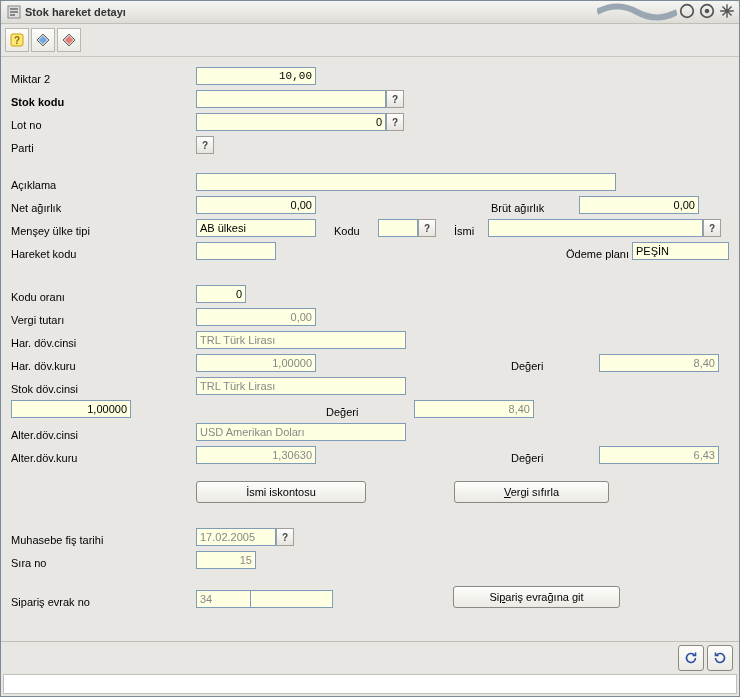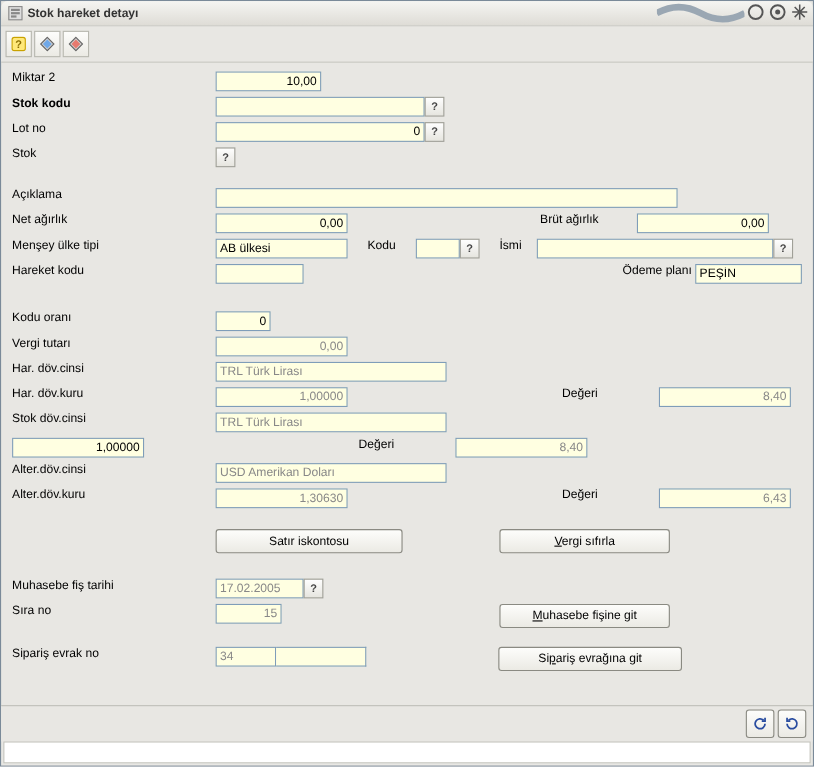--- a/index.html
+++ b/index.html
@@ -9,21 +9,21 @@
   .titlebar .ticon{width:14px;height:14px;display:inline-block}
   .titlebar .ttext{font-weight:bold;color:#333}
   .titlebar .tcurve{position:absolute;top:0;right:62px;width:80px;height:22px;overflow:hidden}
   .titlebar .tcurve svg{width:80px;height:22px}
   .titlebar .tbtns{position:absolute;right:4px;top:2px;display:flex;gap:4px}
   .tbtn{width:16px;height:16px;display:flex;align-items:center;justify-content:center}
   .toolbar{height:28px;border-bottom:1px solid #c8c8c0;display:flex;align-items:center;padding:2px 4px;gap:2px;background:#e8e7e3}
   .tool{width:22px;height:22px;border:1px solid #b8b8b0;background:linear-gradient(to bottom,#fdfdfb,#ebeae4);display:flex;align-items:center;justify-content:center}
   .tool svg{width:14px;height:14px}
   .content{flex:1;overflow:auto;padding:8px 10px 4px 10px;position:relative}
-  .row{display:flex;align-items:flex-start;min-height:20px;margin-bottom:3px}
+  .row{display:flex;align-items:flex-end;min-height:20px;margin-bottom:3px}
   .lbl{width:185px;flex:0 0 185px}
   .lbl.bold{font-weight:bold}
   input.inp,.inp{height:18px;box-sizing:border-box;border:1px solid #7f9db9;background:#ffffe1;padding:0 3px;font:inherit}
   input.inp.ro{background:#ffffe1;color:#888}
   .inp.right{text-align:right}
   .qbtn{width:18px;height:18px;box-sizing:border-box;border:1px solid #a0a098;background:linear-gradient(to bottom,#fefefe,#e6e5df);margin-left:0;display:flex;align-items:center;justify-content:center;font-size:10px;font-weight:bold;color:#444;padding:0}
   .gap-v{height:14px}
   .gap-v2{height:20px}
   .btn{height:22px;box-sizing:border-box;border:1px solid #8a8a82;border-radius:3px;background:linear-gradient(to bottom,#fdfdfb,#ebeae4);padding:0 10px;font:inherit;display:flex;align-items:center;justify-content:center;text-decoration:underline;text-decoration-style:solid;white-space:nowrap}
   .btn span{position:relative}
@@ -94,37 +94,37 @@
           <polygon points="7,1 13,7 7,13 1,7" fill="#d0d0d0" stroke="#666"></polygon>
           <polygon points="7,3 11,7 7,11 3,7" fill="#e87a6f"></polygon>
         </svg>
     </div>
   </div>
 
   <div class="content">
 
     <div class="row">
       <div class="lbl">Miktar 2</div>
-      <input class="inp right" style="width: 96px;" value="10,00">
+      <input class="inp right" style="width: 120px; font-family: Liberation Mono, monospace;" value="10,00">
     </div>
 
     <div class="row">
       <div class="lbl bold">Stok kodu</div>
       <input class="inp" style="width: 190px;" value="">
       <button class="qbtn">?</button>
     </div>
 
     <div class="row">
       <div class="lbl">Lot no</div>
       <input class="inp right" style="width: 190px;" value="0">
       <button class="qbtn">?</button>
     </div>
 
     <div class="row">
-      <div class="lbl">Stok</div>
+      <div class="lbl">Parti</div>
       <button class="qbtn">?</button>
     </div>
 
     <div class="gap-v"></div>
 
     <div class="row">
       <div class="lbl">Açıklama</div>
       <input class="inp" style="width: 420px;" value="">
     </div>
 
@@ -203,43 +203,40 @@
       <div style="flex:0 0 195px"></div>
       <div style="width:88px">Değeri</div>
       <input class="inp right ro disabled-text" style="width: 120px;" readonly="" value="6,43">
     </div>
 
     <div class="gap-v"></div>
 
     <div class="row">
       <div class="lbl"></div>
       <button class="btn" style="width:170px;text-decoration:none">
-          <span>Satır iskontosu</span>
+          <span>İsmi iskontosu</span>
         </button>
       <div style="flex:0 0 88px"></div>
       <button class="btn" style="width:155px;text-decoration:none">
         <span><span></span><span class="und">V</span><span>ergi sıfırla</span></span>
       </button>
     </div>
 
     <div class="gap-v2"></div>
 
     <div class="row">
       <div class="lbl">Muhasebe fiş tarihi</div>
       <input class="inp ro disabled-text" style="width: 80px;" readonly="" value="17.02.2005">
       <button class="qbtn">?</button>
     </div>
 
     <div class="row">
       <div class="lbl">Sıra no</div>
       <input class="inp right ro disabled-text" style="width: 60px;" readonly="" value="15">
       <div style="flex:0 0 198px"></div>
-      <button class="btn" style="width:155px;text-decoration:none">
-        <span><span></span><span class="und">M</span><span>uhasebe fişine git</span></span>
-      </button>
     </div>
 
     <div class="gap-v"></div>
 
     <div class="row">
       <div class="lbl">Sipariş evrak no</div>
       <input class="inp ro disabled-text" style="width: 55px;" readonly="" value="34">
       <input class="inp ro disabled-text" style="width: 82px; border-left: none;" readonly="" value="">
       <div style="flex:0 0 120px"></div>
       <button class="btn" style="width:167px;text-decoration:none">

